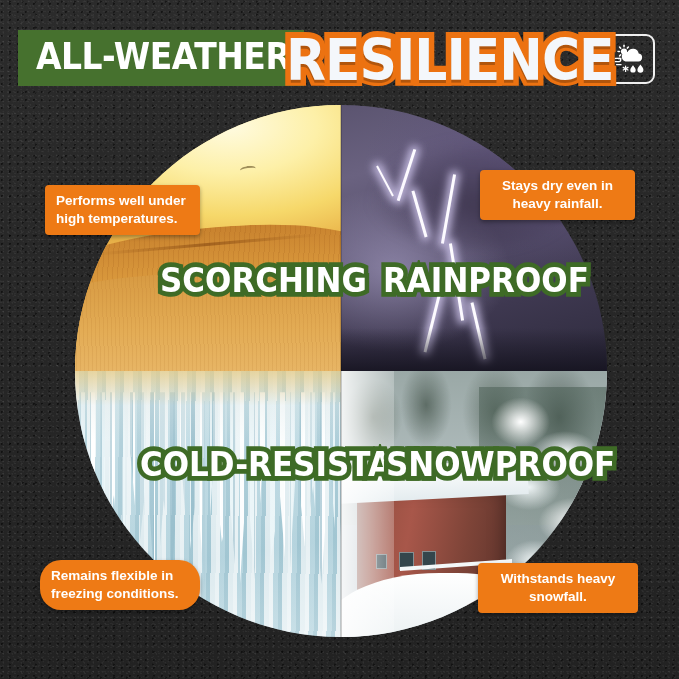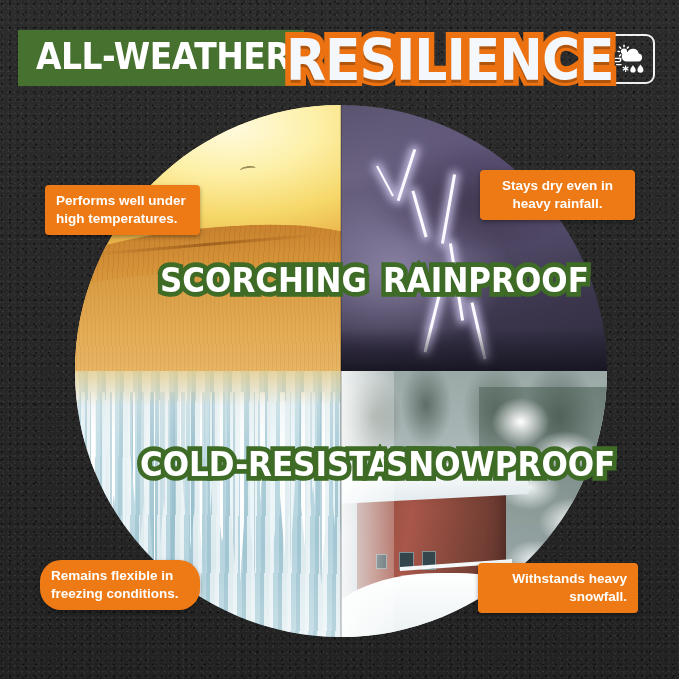--- a/index.html
+++ b/index.html
@@ -274,21 +274,21 @@
     font-weight:bold;
     line-height:1.35;
     padding:7px 11px;
     border-radius:4px;
     z-index:7;
     box-shadow:0 2px 4px rgba(0,0,0,.35);
   }
   #callout-heat  { left:45px;  top:185px; width:155px; text-align:left; }
   #callout-rain  { left:480px; top:170px; width:155px; text-align:center; }
   #callout-cold  { left:40px;  top:560px; width:160px; text-align:left;border-radius:21px; }
-  #callout-snow  { left:478px; top:563px; width:160px; text-align:right; }
+  #callout-snow  { left:478px; top:563px; width:160px; text-align:center; }
 </style>
 </head>
 <body>
 
 <div id="backdrop"></div>
 
 <div id="header">
 
   <div id="title-green-band">
     <span id="title-primary">ALL-WEATHER</span>

